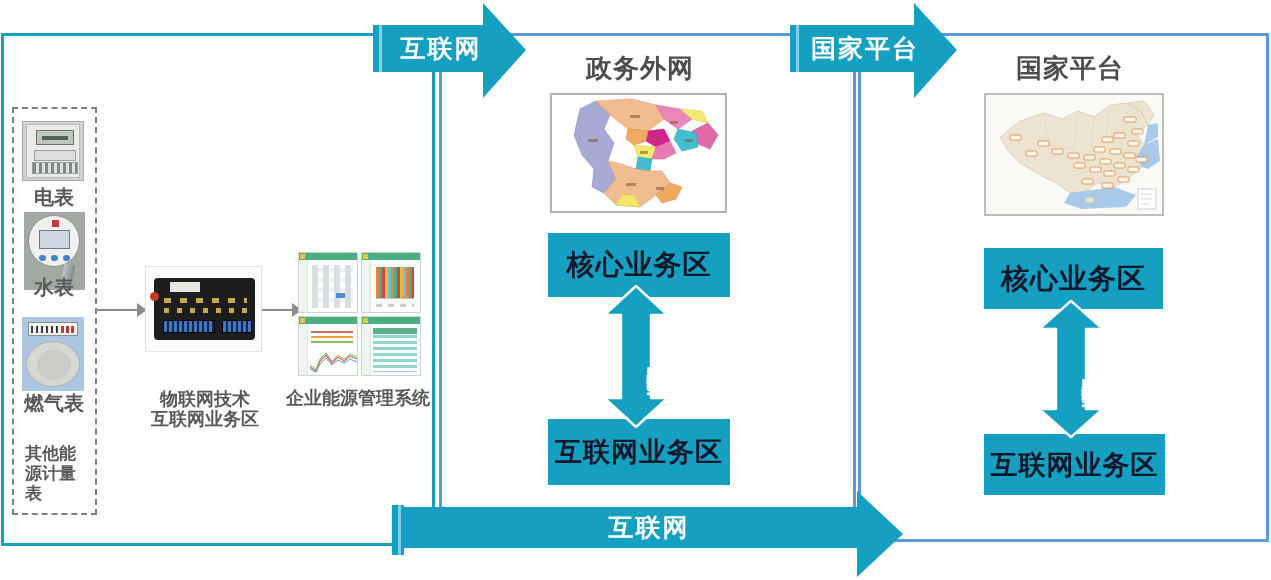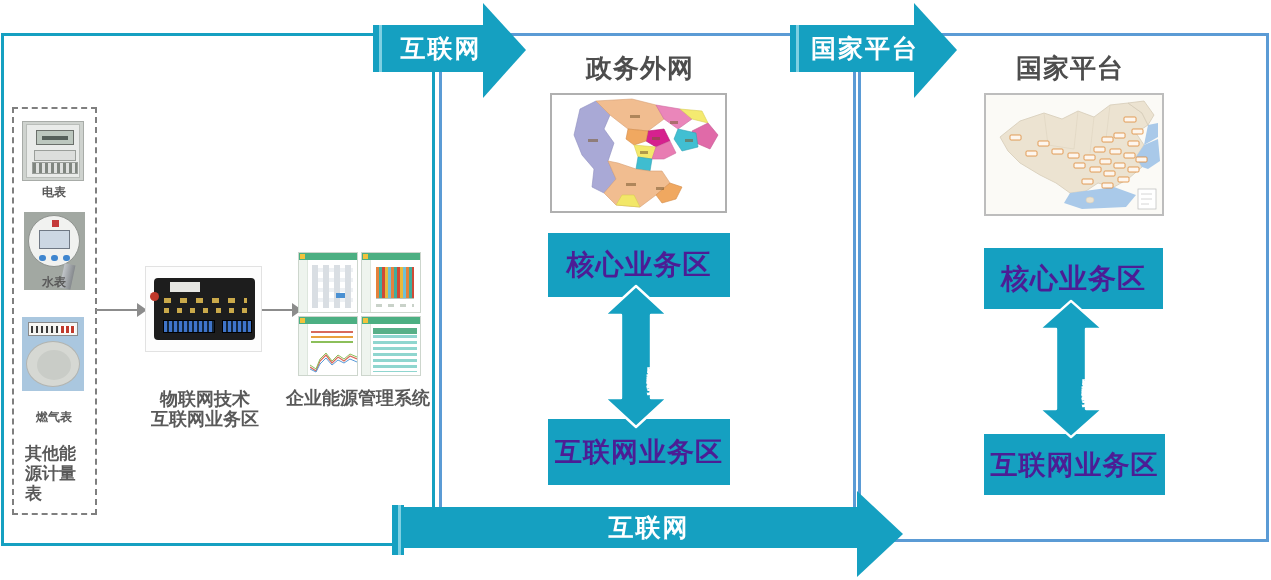--- a/index.html
+++ b/index.html
@@ -13,21 +13,21 @@
   .mid-box    { left:439px; top:33px; width:417px; height:509px; border:3px solid #5b9bd5; }
   .right-box  { left:858px; top:33px; width:411px; height:509px; border:3px solid #5b9bd5; }
 
   .big-title { position:absolute; color:#4d4d4d; font-weight:bold; text-align:center; letter-spacing:1px; }
   .t-left { left:30px;  top:46px; width:360px; font-size:27px; }
   .t-prov { left:545px; top:51px; width:190px; font-size:26px; }
   .t-nat  { left:975px; top:51px; width:190px; font-size:26px; }
 
   
   .dashed { position:absolute; left:12px; top:107px; width:85px; height:408px; border:2px dashed #7f7f7f; }
-  .meter-label { position:absolute; left:12px; width:84px; text-align:center; font-weight:bold; font-size:12px; color:#595959; }
+  .meter-label { position:absolute; left:12px; width:84px; text-align:center; font-weight:bold; font-size:20px; color:#595959; }
   .other-label { position:absolute; left:25px; top:444px; width:58px; font-weight:bold; font-size:17px; line-height:20px; color:#595959; }
 
   .photo { position:absolute; overflow:hidden; }
   
   .e-meter { left:22px; top:121px; width:62px; height:60px; background:#cfd3cf; border:1px solid #a8aca8; }
   .e-body { position:absolute; left:3px; top:2px; right:3px; bottom:2px; background:#e9ebe9; border:1px solid #b9bdb9; }
   .e-lcd  { position:absolute; left:9px; top:5px; width:38px; height:15px; background:#bcc7be; border:1px solid #6a6f6a; }
   .e-dig  { position:absolute; left:5px; top:5px; width:26px; height:4px; background:#55605a; }
   .e-mid  { position:absolute; left:7px; top:25px; width:42px; height:11px; background:#dcdedc; border:1px solid #9b9f9b; }
   .e-term { position:absolute; left:5px; bottom:3px; width:46px; height:12px;
@@ -95,21 +95,21 @@
   .c-table-h { position:absolute; left:11px; top:11px; right:3px; height:6px; background:#58b088; }
   .c-table-b { position:absolute; left:11px; top:18px; right:3px; bottom:3px;
                background:repeating-linear-gradient(180deg,#8fd6cf 0 3px,#ffffff 3px 6px); }
 
   
   .map-card { position:absolute; background:#fff; }
   .sichuan { left:550px; top:93px; width:177px; height:120px; border:2px solid #b0b0b0; }
   .china   { left:984px; top:93px; width:180px; height:123px; background:#fbfaf6; border:2px solid #bdbdbd; }
 
   
-  .zone { position:absolute; background:#15a0c1; color:#4c1d95; font-weight:bold;
+  .zone { position:absolute; background:#15a0c1; color:#0f172a; font-weight:bold;
           display:flex; align-items:center; justify-content:center; letter-spacing:1px; }
   .core-mid { left:548px; top:233px; width:182px; height:64px; font-size:28px; }
   .net-mid  { left:548px; top:419px; width:182px; height:66px; font-size:27px; }
   .core-rt  { left:982px; top:246px; width:183px; height:65px; font-size:28px; border:2px solid #fff; }
   .net-rt   { left:982px; top:432px; width:185px; height:65px; font-size:27px; border:2px solid #fff; }
 
   
   .varrow { position:absolute; z-index:6; }
   .va-mid { left:603px; top:284px; width:66px; height:145px; }
   .va-rt  { left:1038px; top:299px; width:66px; height:140px; }
@@ -186,21 +186,21 @@
 
   <div class="photo g-meter">
     <div class="g-counter">
       <div class="g-white"></div>
       <div class="g-red"></div>
     </div>
     <div class="g-dome">
         <div class="g-dome-in"></div>
       </div>
   </div>
-  <div class="meter-label" style="top:390px;margin-top:19px;">燃气表</div>
+  <div class="meter-label" style="top:390px;">燃气表</div>
 
   <div class="other-label">其他能源计量表</div>
 
   <div class="garrow ga1">
     <div class="shaft"></div>
     <div class="tip"></div>
   </div>
   <div class="garrow ga2">
     <div class="shaft"></div>
     <div class="tip"></div>

